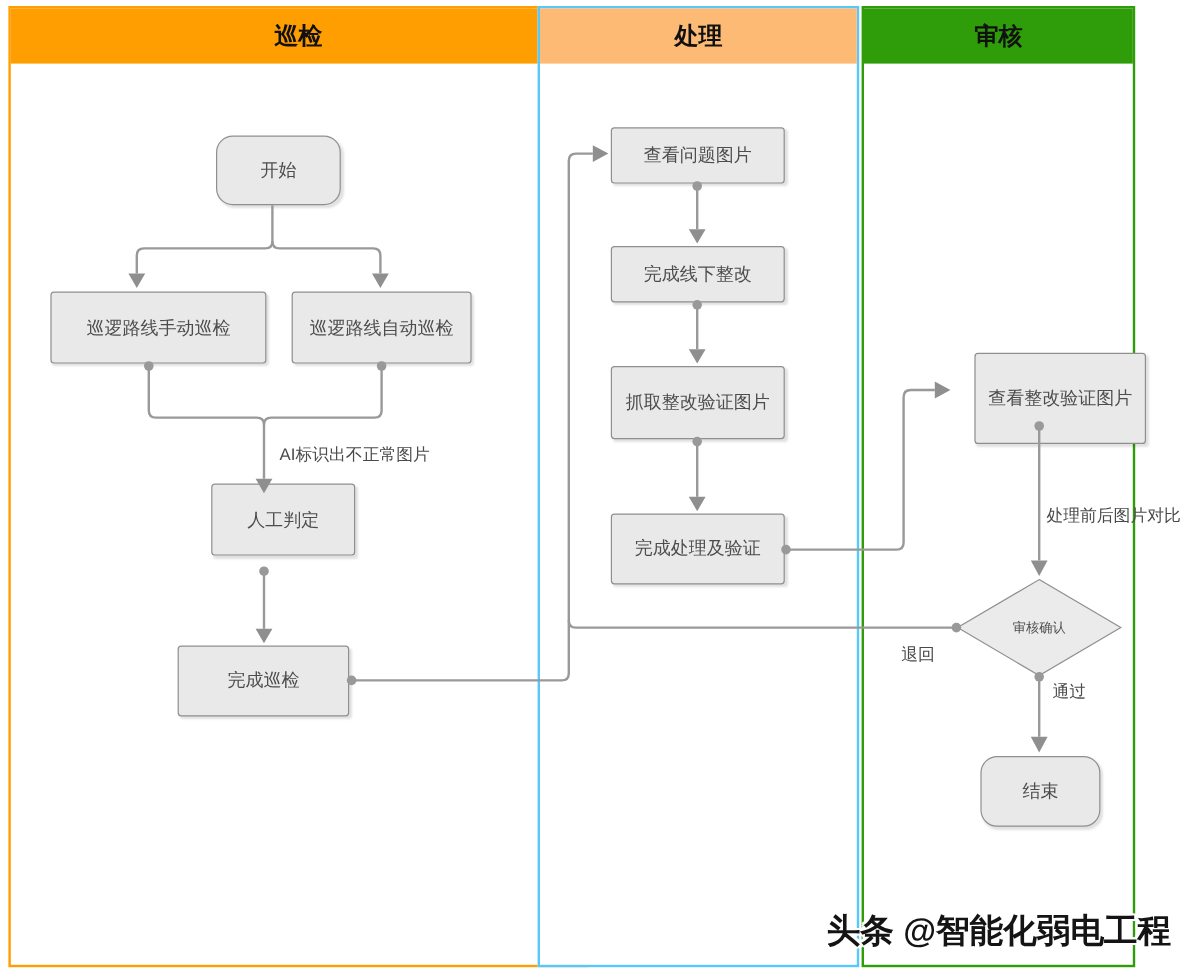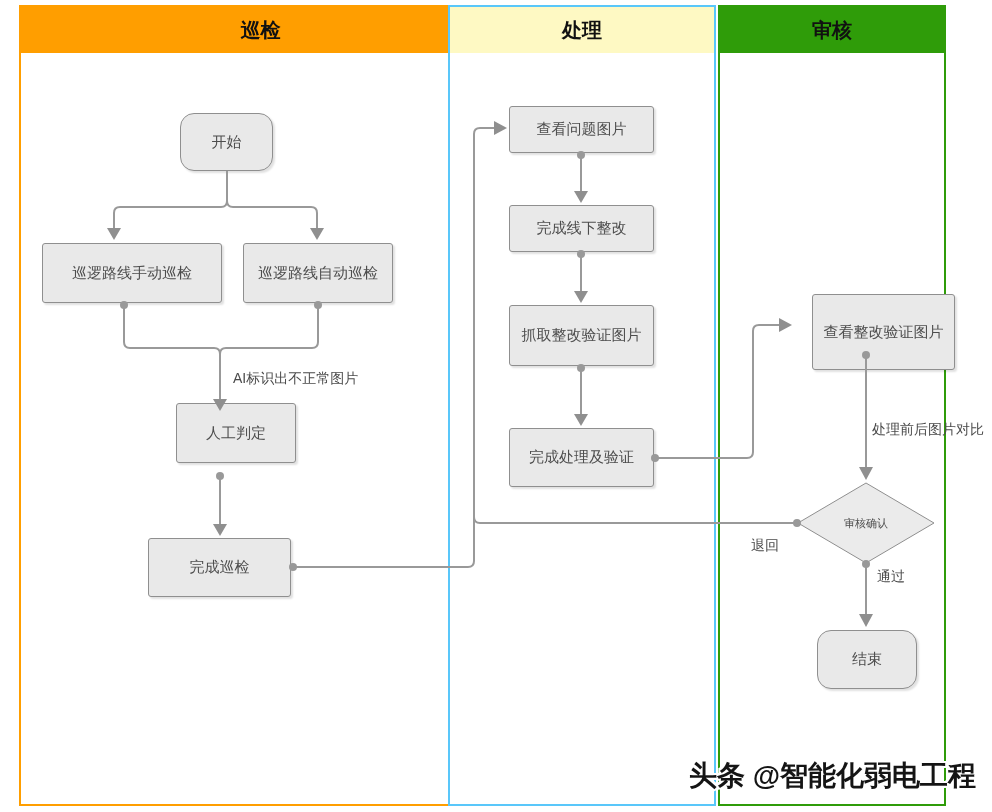--- a/index.html
+++ b/index.html
@@ -49,37 +49,37 @@
     text-shadow:-2px -2px 0 #fff, 2px -2px 0 #fff, -2px 2px 0 #fff,
                  2px 2px 0 #fff, 0 -2px 0 #fff, 0 2px 0 #fff,
                 -2px 0 0 #fff, 2px 0 0 #fff;
   }
 </style>
 </head>
 <body>
 
 <div class="canvas">
 
-  <div class="lane" style="left: 19px; width: 483px; border-color: rgb(255, 158, 0);">
+  <div class="lane" style="left: 7px; width: 483px; border-color: rgb(255, 158, 0);">
     <div class="lane-header" style="background: rgb(255, 158, 0);">
       <span>巡检</span>
     </div>
   </div>
   <div class="lane" style="left: 448px; width: 268px; border-color: rgb(89, 199, 250);">
-    <div class="lane-header" style="background: #fef9c3;">
+    <div class="lane-header" style="background: #fdba74;">
       <span>处理</span>
     </div>
   </div>
   <div class="lane" style="left: 718px; width: 228px; border-color: rgb(47, 156, 9);">
     <div class="lane-header" style="background: rgb(47, 156, 9);">
       <span>审核</span>
     </div>
   </div>
 
-  <div class="node terminal" style="left:180px; top:113px; width:93px; height:58px;">开始</div>
+  <div class="node terminal" style="left:180px; top:113px; width:104px; height:58px;">开始</div>
   <div class="node" style="left:42px; top:243px; width:180px; height:60px;">巡逻路线手动巡检</div>
   <div class="node" style="left:243px; top:243px; width:150px; height:60px;">巡逻路线自动巡检</div>
   <div class="node" style="left:150px; top:403px; width:120px; height:60px;margin-left:26px;">人工判定</div>
   <div class="node" style="left:148px; top:538px; width:143px; height:59px;">完成巡检</div>
   <div class="node" style="left:509px; top:106px; width:145px; height:47px;">查看问题图片</div>
   <div class="node" style="left:509px; top:205px; width:145px; height:47px;">完成线下整改</div>
   <div class="node" style="left:509px; top:305px; width:145px; height:61px;">抓取整改验证图片</div>
   <div class="node" style="left:509px; top:428px; width:145px; height:59px;">完成处理及验证</div>
   <div class="node" style="left:812px; top:294px; width:143px; height:76px;">查看整改验证图片</div>
   <div class="node terminal" style="left:817px; top:630px; width:100px; height:59px;">结束</div>

